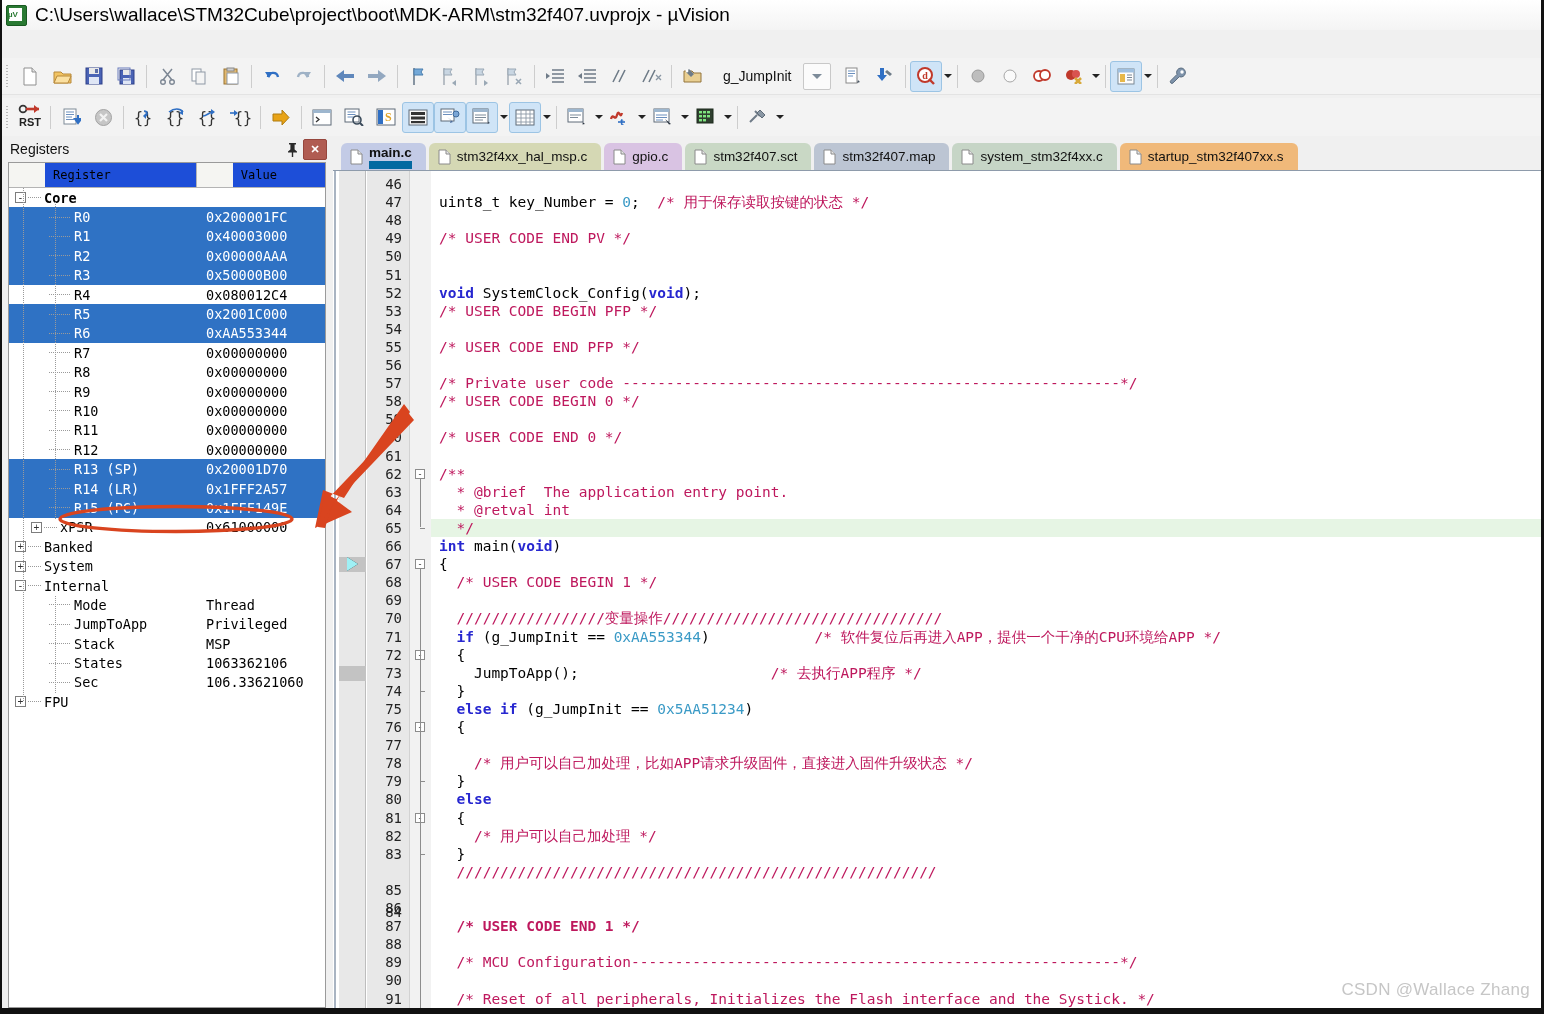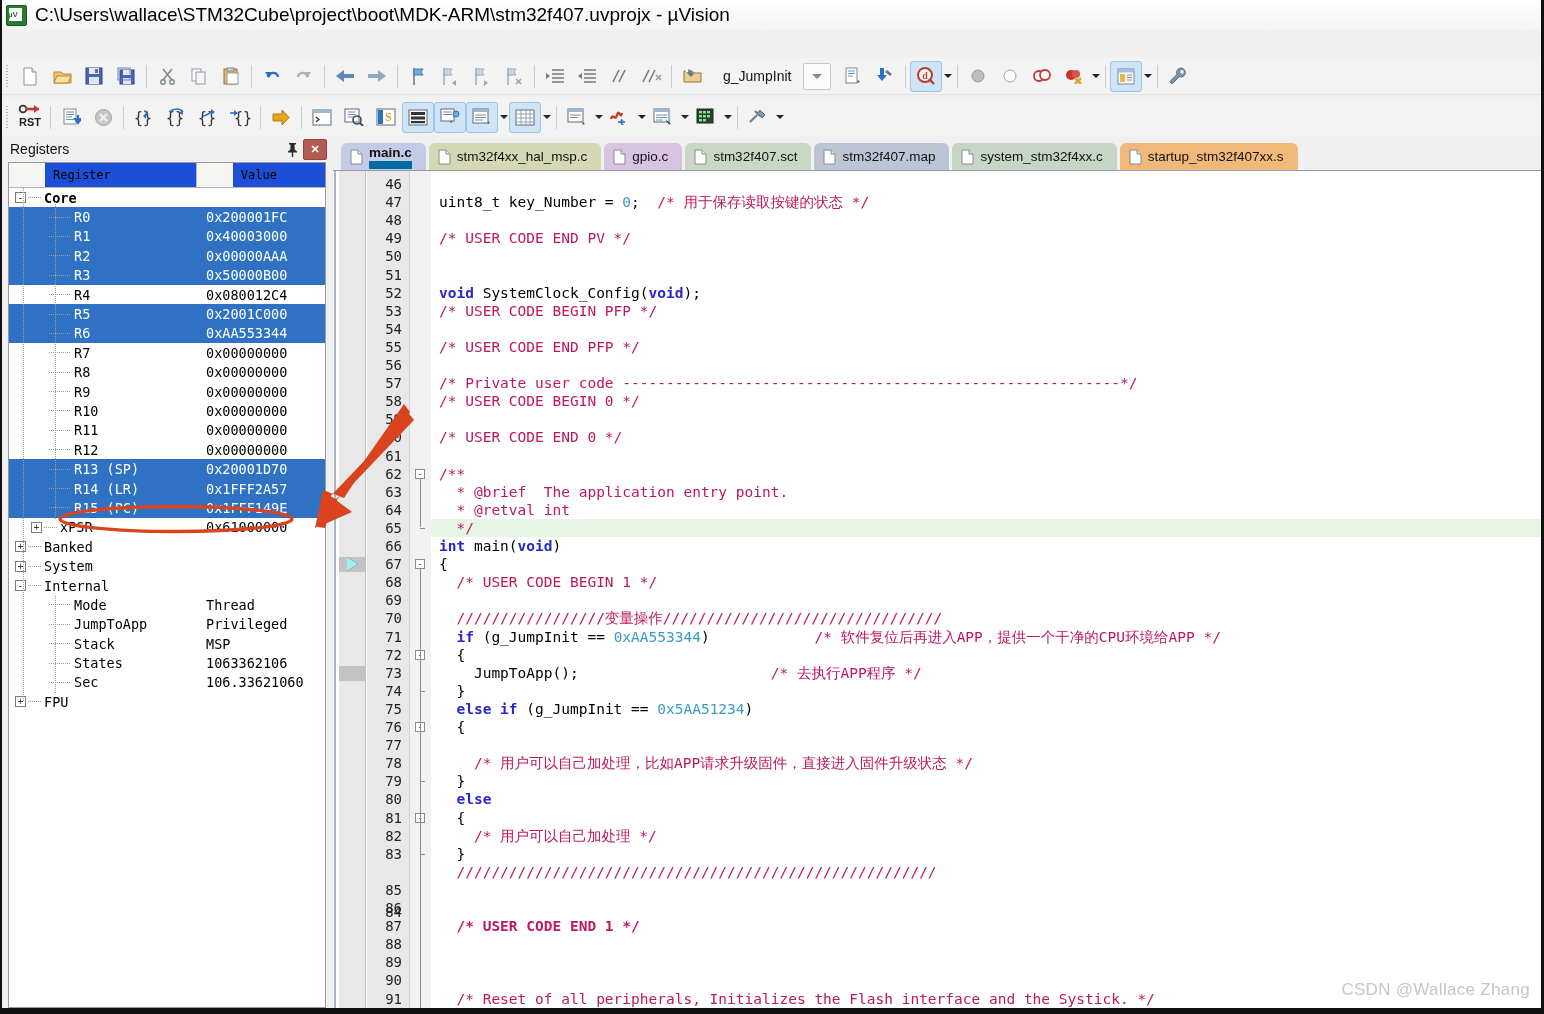--- a/index.html
+++ b/index.html
@@ -1081,20 +1081,21 @@
           <div class="cl" style="top: 601.3px;"><span class="">  }</span></div>
           <div class="cl" style="top: 619.4px;"><span class="c-kw">  else</span></div>
           <div class="cl" style="top: 637.5px;"><span class="">  {</span></div>
           <div class="cl" style="top: 655.6px;"><span class="c-com">    /* 用户可以自己加处理 */</span></div>
           <div class="cl" style="top: 673.7px;"><span class="">  }</span></div>
           <div class="cl" style="top: 691.8px;"><span class="c-com">  ///////////////////////////////////////////////////////</span></div>
           <div class="cl" style="top: 709.9px;"></div>
           <div class="cl" style="top: 728px;"></div>
           <div class="cl" style="top: 746.1px; font-weight: bold;"><span class="c-com">  /* USER CODE END 1 */</span></div>
           <div class="cl" style="top: 764.2px;"></div>
+          <div class="cl" style="top: 782.3px;"><span class="c-com">  /* MCU Configuration--------------------------------------------------------*/</span></div>
           <div class="cl" style="top: 800.4px;"></div>
           <div class="cl" style="top: 818.5px;"><span class="c-com">  /* Reset of all peripherals, Initializes the Flash interface and the Systick. */</span></div>
           <div class="cl" style="top: 836.6px;"><span class="">  HAL_Init();</span></div>
         </div>
     </div>
   </div>
 
   <svg class="annot" viewBox="0 0 1544 1014">
     <g>
       <path d="M414 420 L330 508 L348 512 L318 527 L325 494 L338 500 L406 410 Z" fill="#d9441f"></path>

